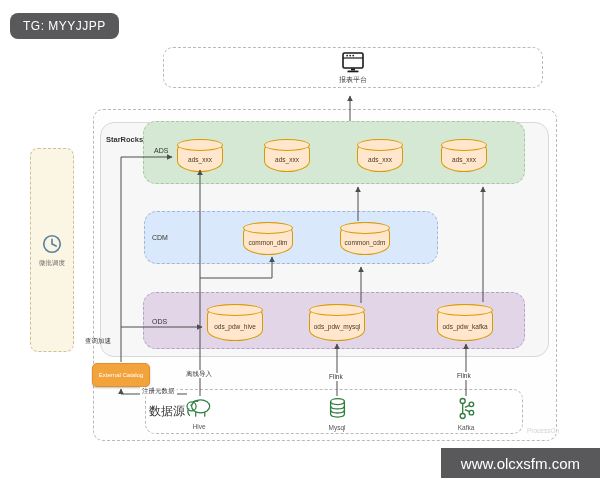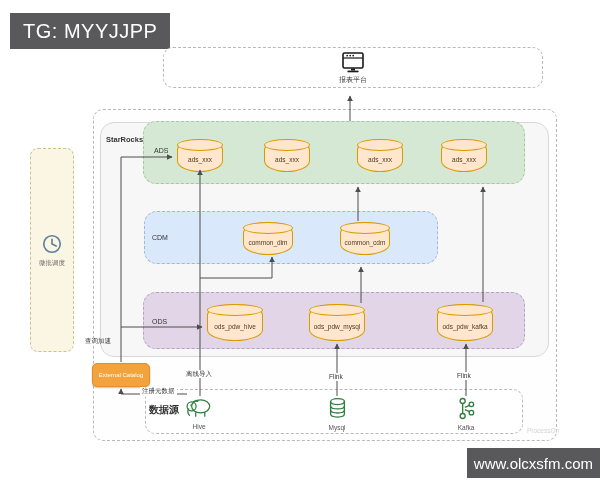--- a/index.html
+++ b/index.html
@@ -3,22 +3,22 @@
 <meta charset="utf-8">
 <style>
   html,body{margin:0;padding:0;background:#ffffff;}
   body{font-family:"Liberation Sans","DejaVu Sans",sans-serif;}
   #canvas{position:relative;width:600px;height:480px;background:#ffffff;overflow:hidden;}
 
   .abs{position:absolute;box-sizing:border-box;}
 
   
   .dark-badge{background:#59595b;color:#ffffff;display:flex;align-items:center;box-sizing:border-box;}
-  #tg-badge{left:10px;top:13px;height:36px;padding:0 13px;font-size:20px;letter-spacing:.5px;}
-  #url-badge{right:0;top:448px;height:30px;padding:0 7px;font-size:15px;}
+  #tg-badge{left:10px;top:13px;height:26px;padding:0 13px;font-size:12px;letter-spacing:.5px;border-radius:8px;}
+  #url-badge{right:0;top:448px;height:30px;padding:0 20px;font-size:15px;}
 
   
   .dashed-box{border:1px dashed #b9b9b9;border-radius:10px;background:#ffffff;}
   #report-box{left:163px;top:47px;width:380px;height:41px;display:flex;flex-direction:column;align-items:center;justify-content:center;gap:2px;}
   #report-label{font-size:7px;color:#333;line-height:1;}
   #outer-box{left:93px;top:109px;width:464px;height:332px;background:#fefefe;}
   #starrocks-box{left:100px;top:122px;width:449px;height:235px;background:#f7f7f7;border:1px solid #d8d8d8;border-radius:14px;}
   #starrocks-label{left:106px;top:135px;font-size:7.5px;color:#333;font-weight:bold;}
 
   
@@ -40,21 +40,21 @@
        display:flex;flex-direction:column;align-items:center;justify-content:center;gap:5px;}
   #scheduler-label{font-size:6.5px;color:#666;line-height:1;}
 
   
   #external-catalog{left:92px;top:363px;width:58px;height:24px;background:#f2a33c;border:1px solid #e0912c;border-radius:5px;
        display:flex;align-items:center;justify-content:center;box-shadow:0 1px 2px rgba(0,0,0,.25);}
   #external-catalog span{font-size:6px;color:#ffffff;white-space:nowrap;}
 
   
   #datasource-box{left:145px;top:389px;width:378px;height:45px;}
-  #datasource-label{left:149px;top:403px;font-size:10px;font-weight:bold;color:#333;}
+  #datasource-label{left:149px;top:403px;font-size:12px;font-weight:normal;color:#333;}
   .src-label{position:absolute;font-size:6.5px;color:#555;transform:translateX(-50%);white-space:nowrap;}
 
   
   .edge-label{position:absolute;font-size:6.5px;color:#333;background:#ffffff;padding:0 2px;line-height:1.3;white-space:nowrap;z-index:6;}
   #lbl-query{background:transparent;}
 
   #watermark{left:527px;top:427px;font-size:6.5px;color:#d2d2d2;z-index:2;}
 
   #connectors{position:absolute;left:0;top:0;width:600px;height:480px;z-index:5;pointer-events:none;}
 </style>

